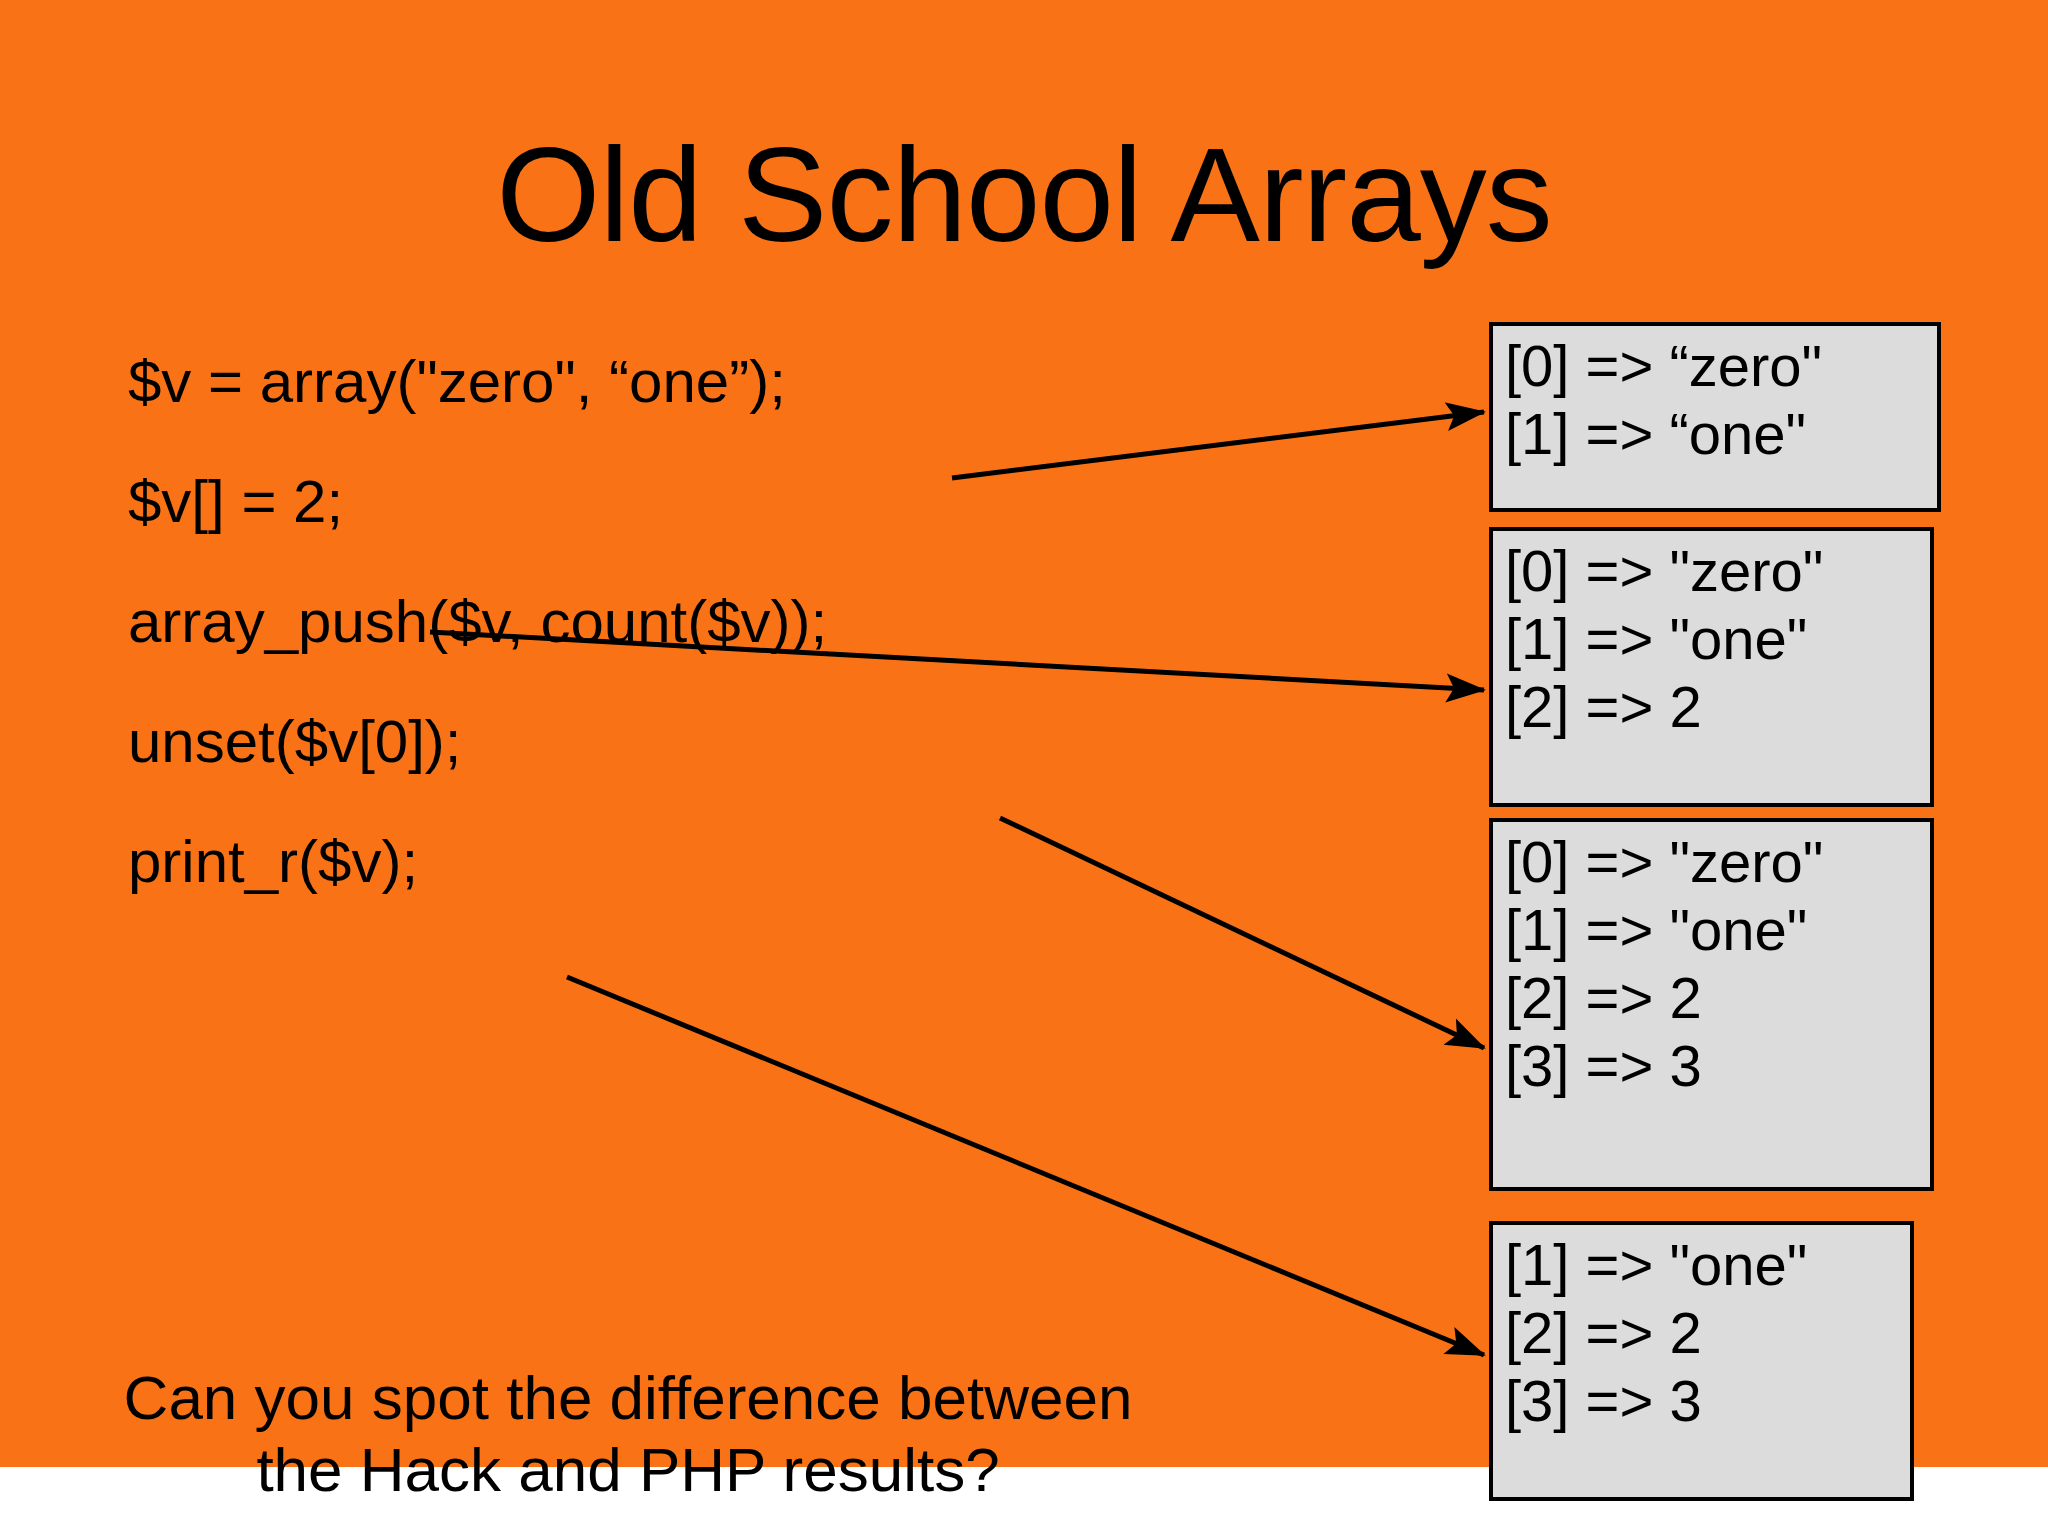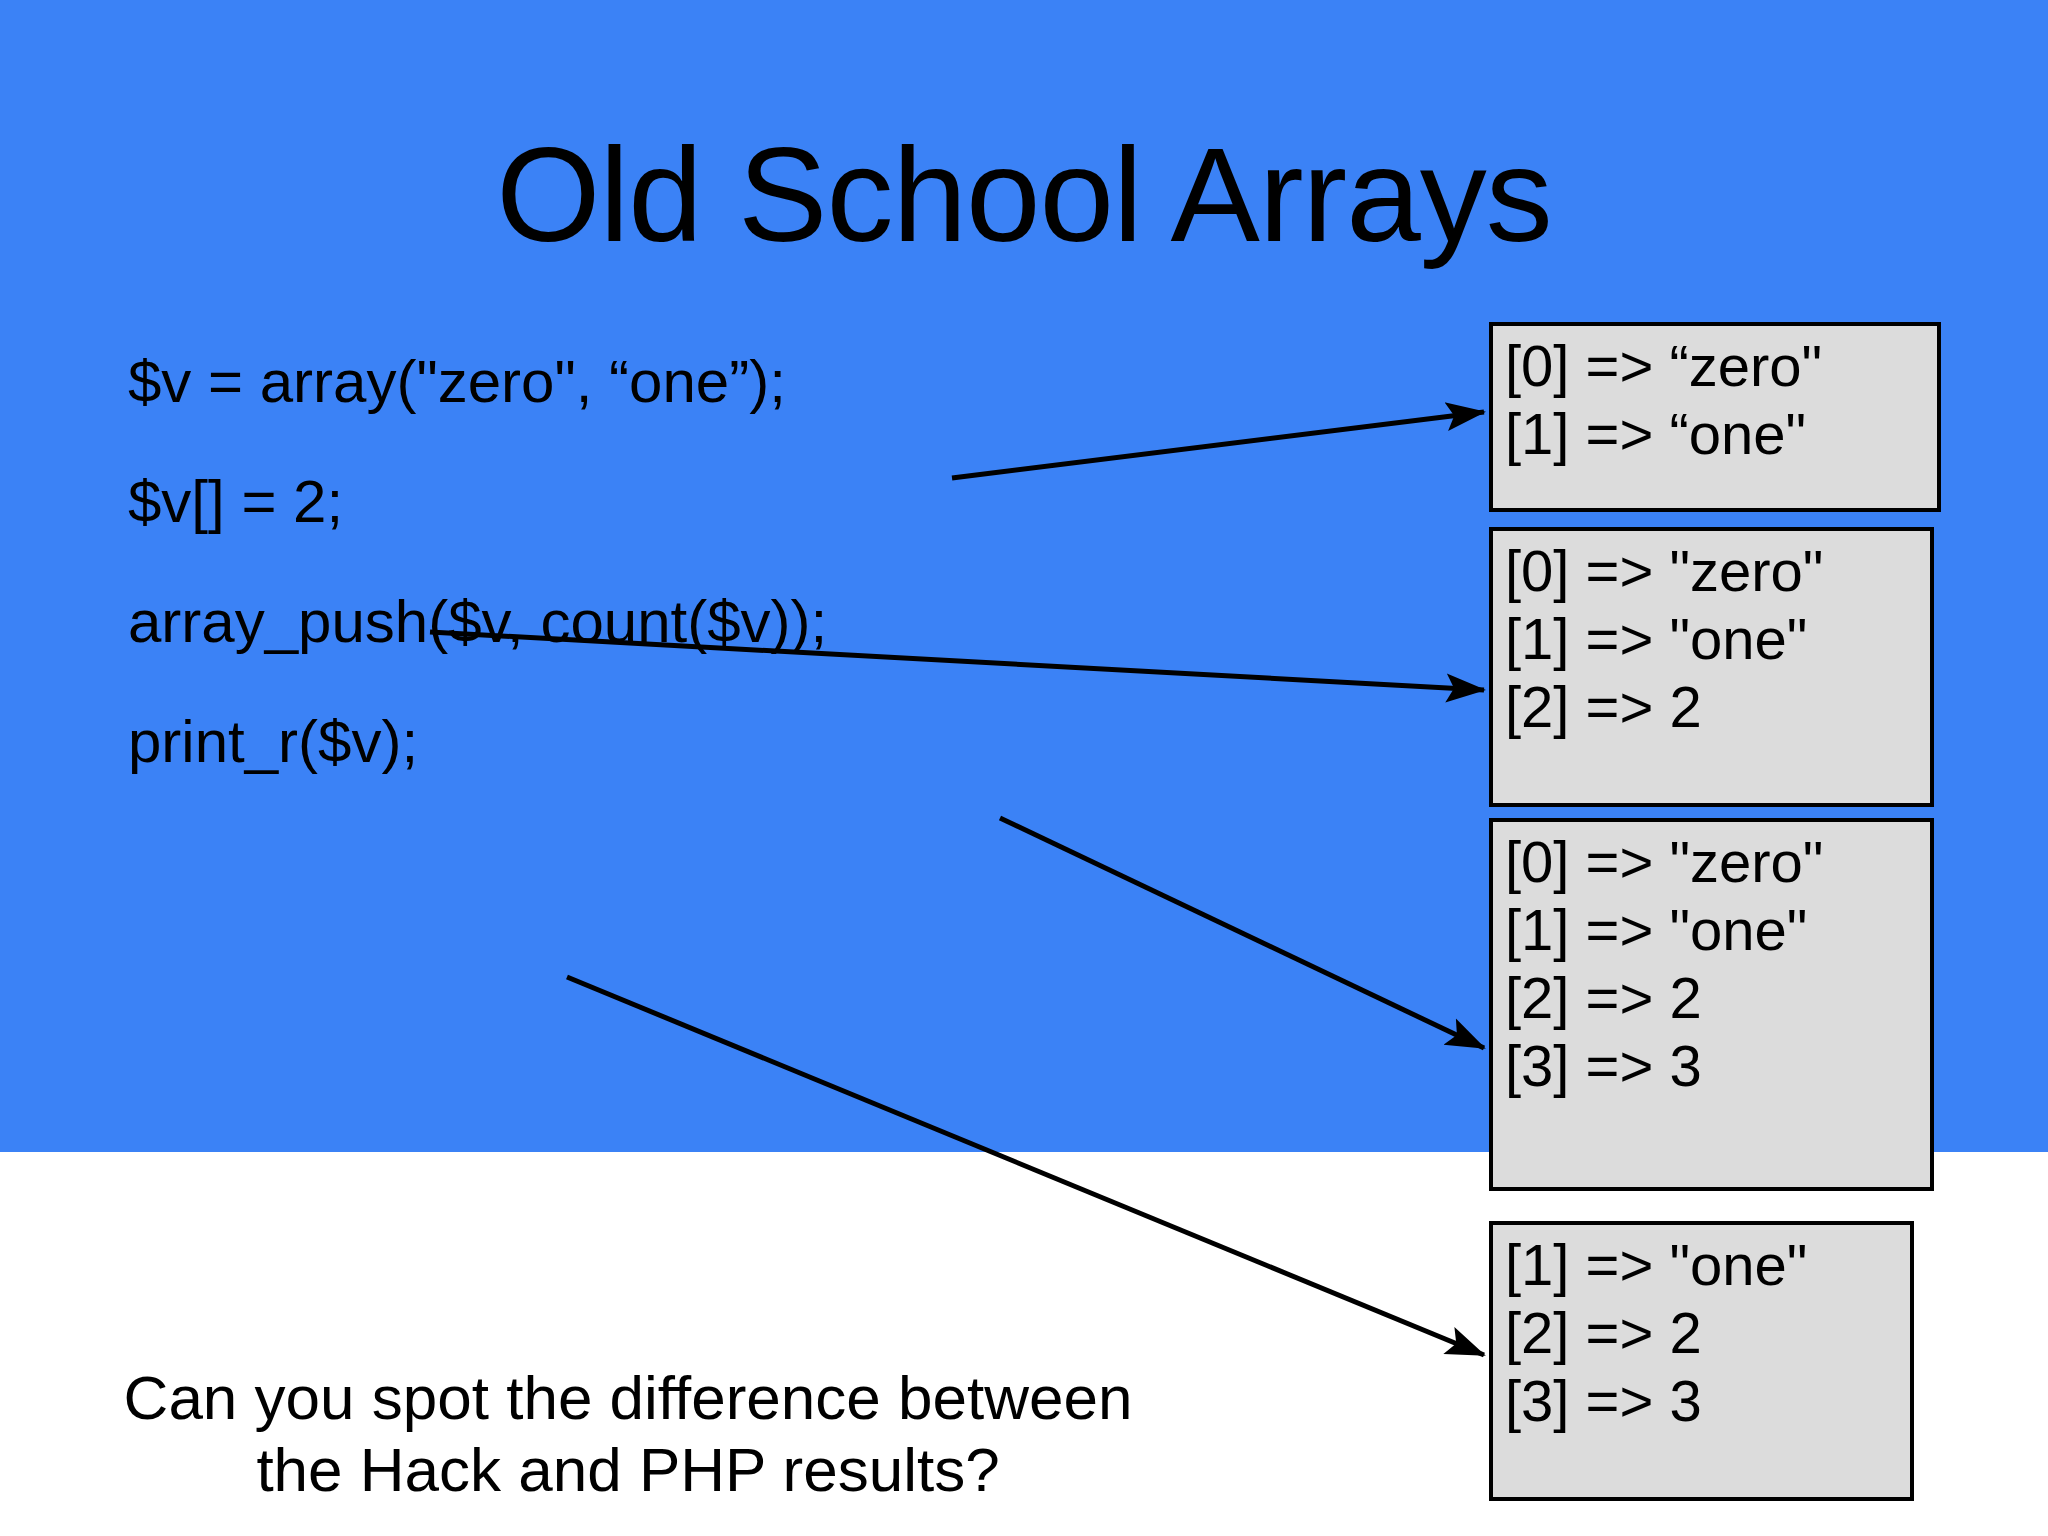--- a/index.html
+++ b/index.html
@@ -11,22 +11,22 @@
     width: 2048px;
     height: 1536px;
     overflow: hidden;
     font-family: "Liberation Sans", sans-serif;
     color: #000000;
     position: relative;
   }
   #slide {
     position: relative;
     width: 2048px;
-    height: 1152px;
-    background: #3b82f6;
+    height: 1467px;
+    background: #f97316;
   }
 
   
   #slide-title {
     position: absolute;
     left: 0;
     top: 128px;
     width: 2048px;
     text-align: center;
     font-size: 134px;
@@ -103,20 +103,21 @@
 <body>
 
 <div id="slide">
 
   <div id="slide-title">Old School Arrays</div>
 
   <div id="code-block">
     <div class="code-line gap-after">$v = array("zero", “one”);</div>
     <div class="code-line gap-after">$v[] = 2;</div>
     <div class="code-line gap-after">array_push($v, count($v));</div>
+    <div class="code-line gap-after">unset($v[0]);</div>
     <div class="code-line">print_r($v);</div>
   </div>
 
   <div id="caption">
     <span class="cap-line">Can you spot the difference between</span>
     <span class="cap-line">the Hack and PHP results?</span>
   </div>
 
   <div class="result-box" id="box-0">
     <div class="result-line">[0] =&gt; “zero"</div>

